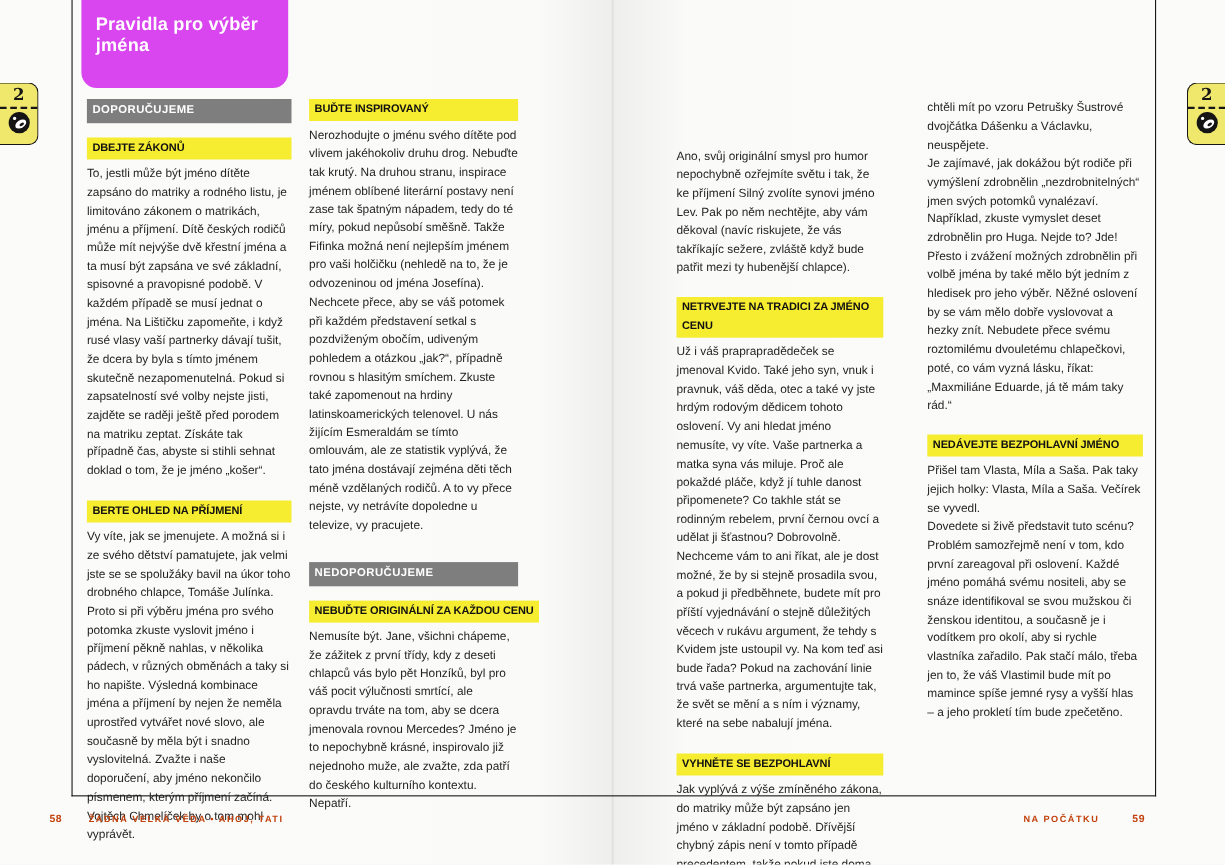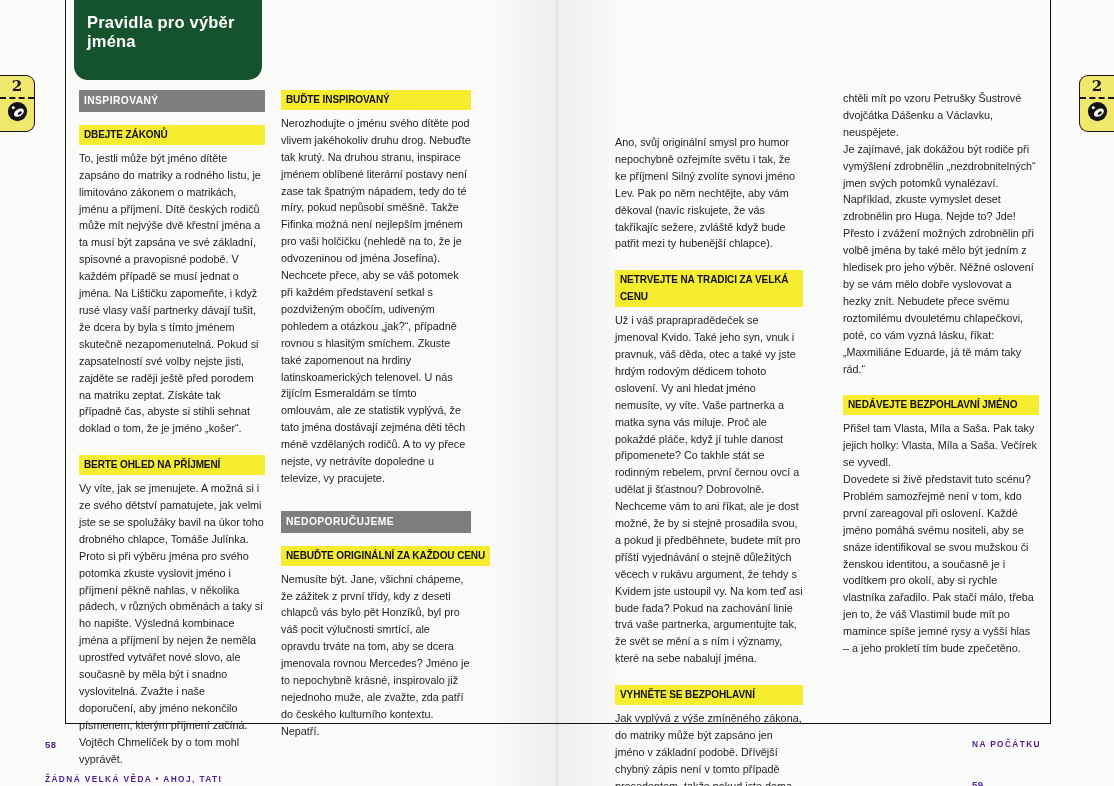--- a/index.html
+++ b/index.html
@@ -14,21 +14,21 @@
   .page.right{left:557px;background:linear-gradient(to left,#fbfbfa 0%,#fafaf9 88%,#eeeeec 100%);}
   .gutter{position:absolute;left:556px;top:0;width:2px;height:786px;background:#e2e2e0;}
 
   .content-frame{
     position:absolute;left:65px;top:-4px;width:984px;height:727px;
     border:1.5px solid #161616;border-top:none;pointer-events:none;
   }
 
   .chapter-header{
     position:absolute;left:74px;top:0;width:188px;height:80px;
-    background:#14532d;border-radius:0 0 14px 14px;box-sizing:border-box;
+    background:#d946ef;border-radius:0 0 14px 14px;box-sizing:border-box;
     padding:13px 13px 0;
   }
   .chapter-header .title{
     color:#fff;font-weight:bold;font-size:16.5px;line-height:1.16;letter-spacing:.2px;
   }
 
   .chapter-tab{
     position:absolute;top:75px;width:35px;height:57px;background:#f0e76d;
     border:1.6px solid #161616;box-sizing:border-box;z-index:3;
   }
@@ -53,21 +53,21 @@
   }
   .section-bar.mid{margin-top:24px;}
   .h-yellow{
     background:#f6ec30;color:#111;font-weight:bold;font-size:10px;
     letter-spacing:-.1px;padding:2px 5px 1px;margin:0 0 5px;
   }
   .h-yellow.mid{margin-top:18px;}
   .h-yellow.oneline{display:inline-block;white-space:nowrap;}
   .col p{margin:0 0 2px;white-space:pre-line;}
 
-  .footer{position:absolute;top:739px;font-weight:bold;color:#4c1d95;flex-direction:column;}
+  .footer{position:absolute;top:739px;font-weight:bold;color:#c2410c;}
   .footer .num{font-size:9.5px;letter-spacing:.5px;}
   .footer .running{font-size:8.3px;letter-spacing:1.4px;}
   .footer.fl{left:45px;display:flex;gap:24px;align-items:baseline;}
   .footer.fr{right:73px;display:flex;gap:30px;align-items:baseline;}
 </style>
 </head>
 <body>
 
 <div class="page left"></div>
 <div class="page right"></div>
@@ -94,38 +94,38 @@
   <div class="tab-dash"></div>
   <svg class="tab-icon" width="21" height="21" viewBox="0 0 24 24">
     <circle cx="12" cy="12" r="11" fill="#141414"></circle>
     <ellipse cx="13.6" cy="13.4" rx="6.2" ry="4" fill="#fff" transform="rotate(-32 13.6 13.4)"></ellipse>
     <circle cx="7.2" cy="7.6" r="1.7" fill="#fff"></circle>
     <ellipse cx="14.6" cy="13.8" rx="2.6" ry="1.5" fill="#141414" transform="rotate(-32 14.6 13.8)"></ellipse>
   </svg>
 </div>
 
 <div class="col" id="col1">
-  <div class="section-bar">INSPIROVANÝ</div>
+  <div class="section-bar">DOPORUČUJEME</div>
   <div class="h-yellow">DBEJTE ZÁKONŮ</div>
   <p>To, jestli může být jméno dítěte zapsáno do matriky a rodného listu, je limitováno zákonem o matrikách, jménu a příjmení. Dítě českých rodičů může mít nejvýše dvě křestní jména a ta musí být zapsána ve své základní, spisovné a pravopisné podobě. V každém případě se musí jednat o jména. Na Lištičku zapomeňte, i když rusé vlasy vaší partnerky dávají tušit, že dcera by byla s tímto jménem skutečně nezapomenutelná. Pokud si zapsatelností své volby nejste jisti, zajděte se raději ještě před porodem na matriku zeptat. Získáte tak případně čas, abyste si stihli sehnat doklad o tom, že je jméno „košer“.</p>
   <div class="h-yellow mid">BERTE OHLED NA PŘÍJMENÍ</div>
   <p>Vy víte, jak se jmenujete. A možná si i ze svého dětství pamatujete, jak velmi jste se se spolužáky bavil na úkor toho drobného chlapce, Tomáše Julínka. Proto si při výběru jména pro svého potomka zkuste vyslovit jméno i příjmení pěkně nahlas, v několika pádech, v různých obměnách a taky si ho napište. Výsledná kombinace jména a příjmení by nejen že neměla uprostřed vytvářet nové slovo, ale současně by měla být i snadno vyslovitelná. Zvažte i naše doporučení, aby jméno nekončilo písmenem, kterým příjmení začíná. Vojtěch Chmelíček by o tom mohl vyprávět.</p>
 </div>
 
 <div class="col" id="col2">
   <div class="h-yellow">BUĎTE INSPIROVANÝ</div>
   <p>Nerozhodujte o jménu svého dítěte pod vlivem jakéhokoliv druhu drog. Nebuďte tak krutý. Na druhou stranu, inspirace jménem oblíbené literární postavy není zase tak špatným nápadem, tedy do té míry, pokud nepůsobí směšně. Takže Fifinka možná není nejlepším jménem pro vaši holčičku (nehledě na to, že je odvozeninou od jména Josefína). Nechcete přece, aby se váš potomek při každém představení setkal s pozdviženým obočím, udiveným pohledem a otázkou „jak?“, případně rovnou s hlasitým smíchem. Zkuste také zapomenout na hrdiny latinskoamerických telenovel. U nás žijícím Esmeraldám se tímto omlouvám, ale ze statistik vyplývá, že tato jména dostávají zejména děti těch méně vzdělaných rodičů. A to vy přece nejste, vy netrávíte dopoledne u televize, vy pracujete.</p>
   <div class="section-bar mid">NEDOPORUČUJEME</div>
   <div class="h-yellow oneline">NEBUĎTE ORIGINÁLNÍ ZA KAŽDOU CENU</div>
   <p>Nemusíte být. Jane, všichni chápeme, že zážitek z první třídy, kdy z deseti chlapců vás bylo pět Honzíků, byl pro váš pocit výlučnosti smrtící, ale opravdu trváte na tom, aby se dcera jmenovala rovnou Mercedes? Jméno je to nepochybně krásné, inspirovalo již nejednoho muže, ale zvažte, zda patří do českého kulturního kontextu. Nepatří.</p>
 </div>
 
 <div class="col" id="col3">
   <p>Ano, svůj originální smysl pro humor nepochybně ozřejmíte světu i tak, že ke příjmení Silný zvolíte synovi jméno Lev. Pak po něm nechtějte, aby vám děkoval (navíc riskujete, že vás takříkajíc sežere, zvláště když bude patřit mezi ty hubenější chlapce).</p>
-  <div class="h-yellow mid">NETRVEJTE NA TRADICI ZA VELKÁ CENU</div>
+  <div class="h-yellow mid">NETRVEJTE NA TRADICI ZA JMÉNO CENU</div>
   <p>Už i váš praprapradědeček se jmenoval Kvido. Také jeho syn, vnuk i pravnuk, váš děda, otec a také vy jste hrdým rodovým dědicem tohoto oslovení. Vy ani hledat jméno nemusíte, vy víte. Vaše partnerka a matka syna vás miluje. Proč ale pokaždé pláče, když jí tuhle danost připomenete? Co takhle stát se rodinným rebelem, první černou ovcí a udělat ji šťastnou? Dobrovolně. Nechceme vám to ani říkat, ale je dost možné, že by si stejně prosadila svou, a pokud ji předběhnete, budete mít pro příští vyjednávání o stejně důležitých věcech v rukávu argument, že tehdy s Kvidem jste ustoupil vy. Na kom teď asi bude řada? Pokud na zachování linie trvá vaše partnerka, argumentujte tak, že svět se mění a s ním i významy, které na sebe nabalují jména.</p>
   <div class="h-yellow mid">VYHNĚTE SE BEZPOHLAVNÍ</div>
   <p>Jak vyplývá z výše zmíněného zákona, do matriky může být zapsáno jen jméno v základní podobě. Dřívější chybný zápis není v tomto případě precedentem, takže pokud jste doma</p>
 </div>
 
 <div class="col" id="col4">
   <p>chtěli mít po vzoru Petrušky Šustrové dvojčátka Dášenku a Václavku, neuspějete.
 Je zajímavé, jak dokážou být rodiče při vymýšlení zdrobnělin „nezdrobnitelných“ jmen svých potomků vynalézaví. Například, zkuste vymyslet deset zdrobnělin pro Huga. Nejde to? Jde! Přesto i zvážení možných zdrobnělin při volbě jména by také mělo být jedním z hledisek pro jeho výběr. Něžné oslovení by se vám mělo dobře vyslovovat a hezky znít. Nebudete přece svému roztomilému dvouletému chlapečkovi, poté, co vám vyzná lásku, říkat: „Maxmiliáne Eduarde, já tě mám taky rád.“</p>
   <div class="h-yellow mid">NEDÁVEJTE BEZPOHLAVNÍ JMÉNO</div>
   <p>Přišel tam Vlasta, Míla a Saša. Pak taky jejich holky: Vlasta, Míla a Saša. Večírek se vyvedl.

